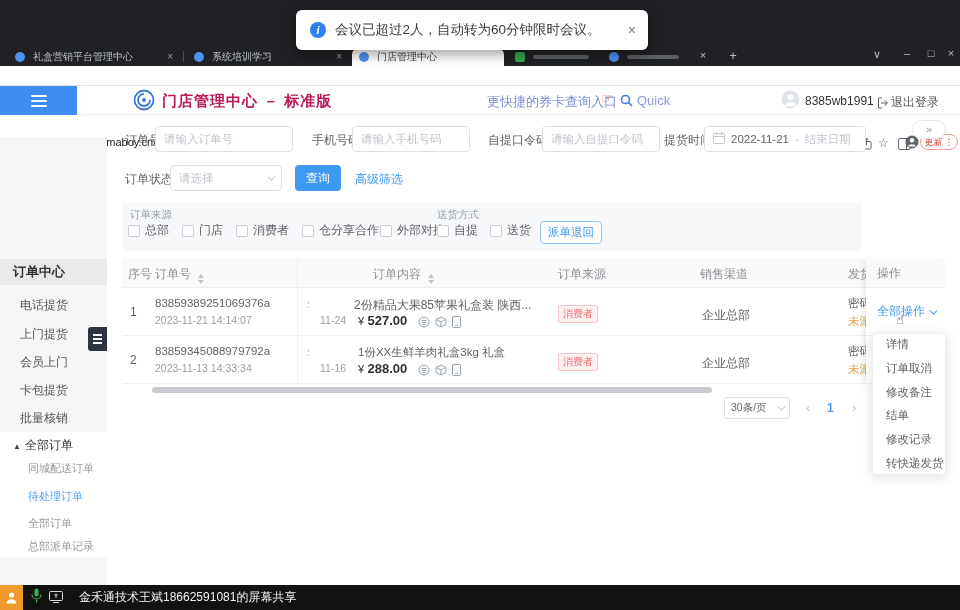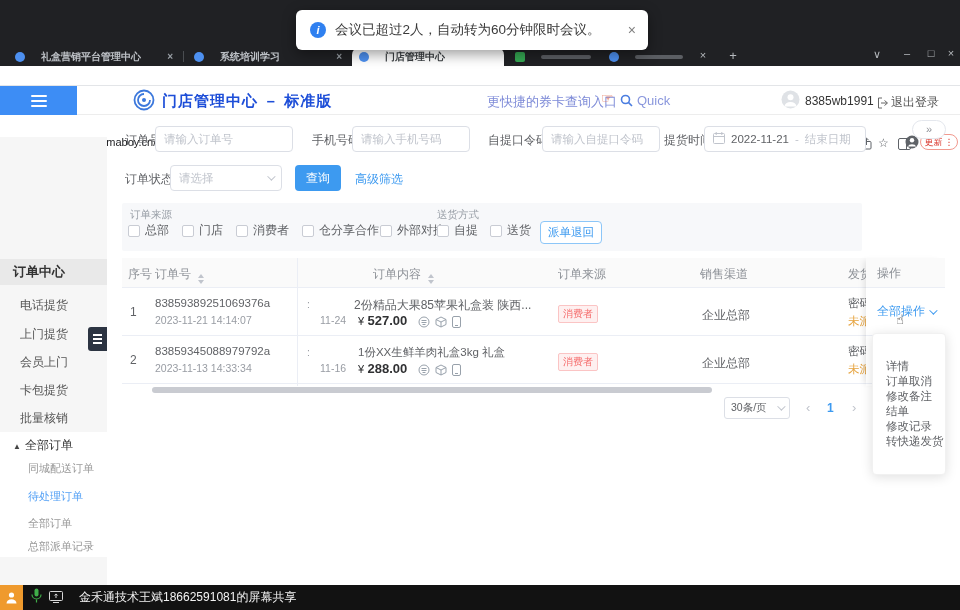--- a/index.html
+++ b/index.html
@@ -3,21 +3,21 @@
 <meta charset="utf-8">
 <style>
   * { margin:0; padding:0; box-sizing:border-box; }
   html,body { width:960px; height:610px; background:#fff; }
   .screen { position:relative; width:960px; height:610px; overflow:hidden; background:#fff;
             font-family:"Liberation Sans","DejaVu Sans",sans-serif; }
   .abs { position:absolute; }
 
   
   .chrome { position:absolute; left:0; top:0; width:960px; height:66px; background:#202124; }
-  .tab { position:absolute; top:47px; height:19px; display:flex; align-items:center; gap:16px; padding:0 7px; font-size:10px; color:#bdc1c6;font-weight:bold; }
+  .tab { position:absolute; top:47px; height:19px; display:flex; align-items:center; gap:8px; padding:0 7px; font-size:10px; color:#bdc1c6; }
   .tab .fav { width:10px; height:10px; border-radius:50%; background:#4d90f0; flex:none; }
   .tab .fav.green { background:#35a853; border-radius:2px; }
   .tab .title { white-space:nowrap; overflow:hidden; max-width:120px; }
   .tab .x { color:#9aa0a6; font-size:10px; margin-left:auto; }
   .tab.active { background:#fff; border-radius:8px 8px 0 0; color:#3c4043; }
   .tabsep { position:absolute; top:51px; width:1px; height:11px; background:#4a4d51; }
   .ghostline { height:4px; background:#5b5e63; border-radius:2px; }
   .tbtn { position:absolute; color:#b6babe; font-size:11px; width:18px; text-align:center; }
 
   
@@ -25,21 +25,21 @@
   .navic { position:absolute; top:68px; color:#5f6368; font-size:12px; line-height:16px; }
   .url { position:absolute; left:88px; top:70px; font-size:11px; color:#202124; }
   .uicon { position:absolute; top:70px; }
   .update-pill { position:absolute; left:920px; top:68px; width:38px; height:16px; border:1px solid #f1998e; border-radius:9px;
                  color:#d93025; font-size:9px; display:flex; align-items:center; justify-content:center; gap:2px; }
 
   
   .appheader { position:absolute; left:0; top:86px; width:960px; height:29px; background:#fff; border-bottom:1px solid #ededed; }
   .hamb { position:absolute; left:0; top:86px; width:77px; height:29px; background:#3d8df5; display:flex; flex-direction:column; justify-content:center; align-items:center; gap:3px; cursor:pointer; }
   .hamb i { width:16px; height:2px; background:#fff; border-radius:1px; }
-  .apptitle { position:absolute; left:162px; top:92px; font-size:15px; font-weight:bold; color:#1d4ed8; letter-spacing:1px; white-space:nowrap; }
+  .apptitle { position:absolute; left:162px; top:92px; font-size:15px; font-weight:bold; color:#be185d; letter-spacing:1px; white-space:nowrap; }
   .promo { position:absolute; left:487px; top:93px; font-size:13px; color:#7f8cd8; white-space:nowrap; }
   .hand { position:absolute; left:601px; top:90px; font-size:14px; color:#e05a3a; }
   .quick { position:absolute; left:637px; top:93px; font-size:13px; color:#8a97dd; }
   .uname { position:absolute; left:805px; top:94px; font-size:12px; color:#333; }
   .logout { position:absolute; left:891px; top:94px; font-size:12px; color:#555; }
 
   
   .sidebar { position:absolute; left:0; top:115px; width:107px; height:470px; background:#f6f6f6;margin-top:22px; }
   .side-sec { position:absolute; left:0; top:122px; width:107px; height:26px; background:#e9e9e9; line-height:26px; padding-left:13px; font-size:13px; font-weight:bold; color:#333; }
   .side-item { position:absolute; left:0; width:107px; height:28px; line-height:28px; padding-left:20px; font-size:12px; color:#555; cursor:pointer; }
@@ -101,21 +101,21 @@
 
   
   .pagi { position:absolute; font-size:11px; color:#606266;margin-left:39px; }
   .psel { position:absolute; left:724px; top:397px; width:66px; height:22px; border:1px solid #dcdfe6; border-radius:3px; background:#fff;
           display:flex; align-items:center; justify-content:space-between; padding:0 6px; font-size:10.5px; color:#606266; cursor:pointer; }
   .parrow { position:absolute; top:400px; font-size:13px; color:#c0c4cc; cursor:pointer; }
   .pnum { position:absolute; left:827px; top:401px; font-size:12px; font-weight:bold; color:#3d9af0; cursor:pointer; }
 
   
   .menu { position:absolute; left:872px; top:333px; width:74px; height:142px; background:#fff; border:1px solid #f1f1f1; border-radius:4px;
-          box-shadow:0 2px 12px rgba(0,0,0,.13); z-index:30; display:flex; flex-direction:column; justify-content:center; padding:3px 0; }
+          box-shadow:0 2px 12px rgba(0,0,0,.13); z-index:30; display:flex; flex-direction:column; justify-content:space-between; padding:3px 0; }
   .menu .mi { padding-left:13px; font-size:11.5px; color:#606266; cursor:pointer; white-space:nowrap; }
 
   
   .sharebar { position:absolute; left:0; top:585px; width:960px; height:25px; background:#121212; display:flex; align-items:center; }
   .sb-person { width:23px; height:25px; background:#ef9a2d; display:flex; align-items:center; justify-content:center; flex:none; }
   .sb-text { font-size:12px; color:#f2f2f2; margin-left:16px; white-space:nowrap; }
 
   
   .toast { position:absolute; left:296px; top:10px; width:352px; height:40px; background:#fff; border-radius:6px;
            box-shadow:0 4px 14px rgba(0,0,0,.4); display:flex; align-items:center; padding:0 12px 0 14px; gap:9px; z-index:50; }

